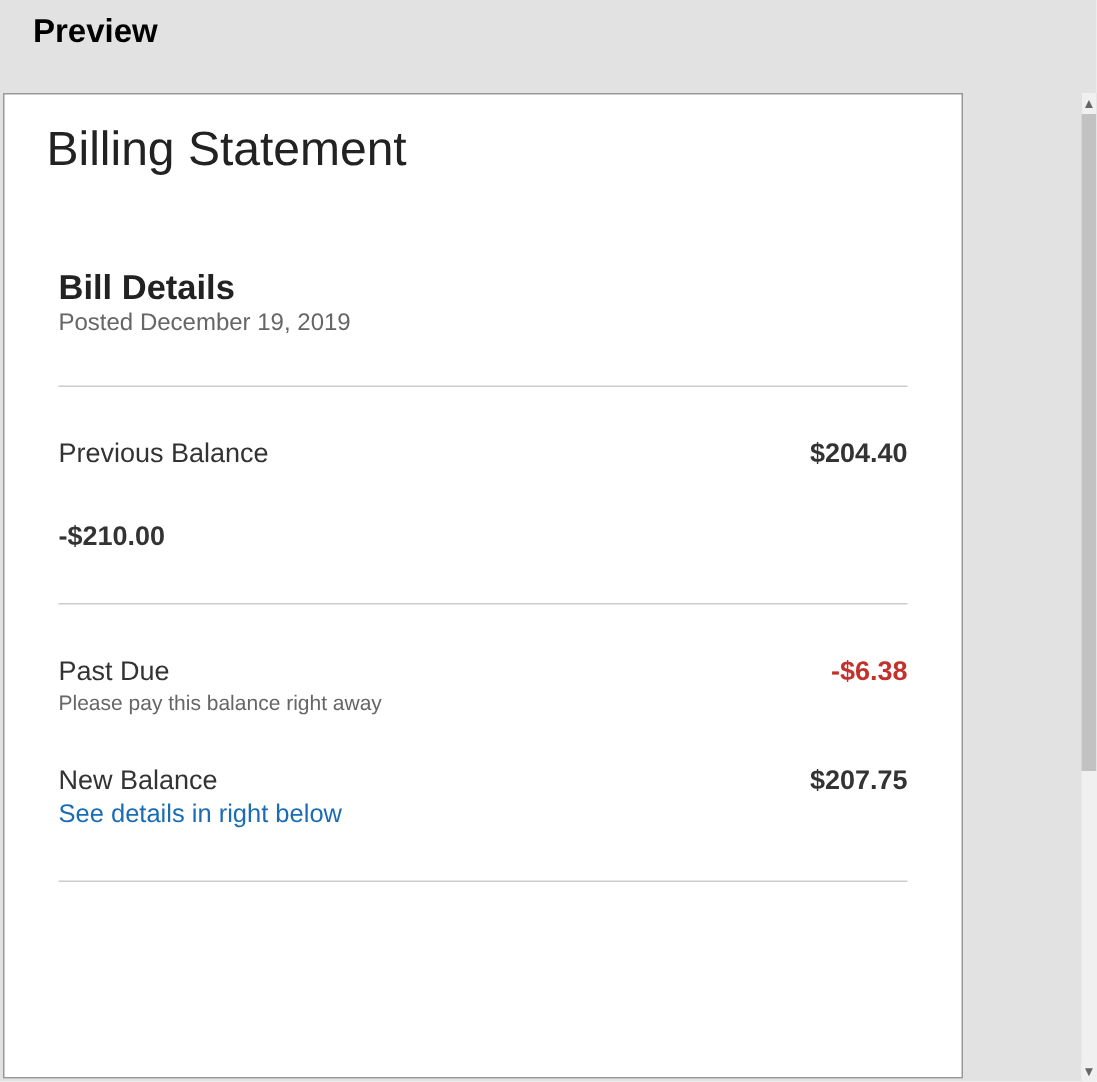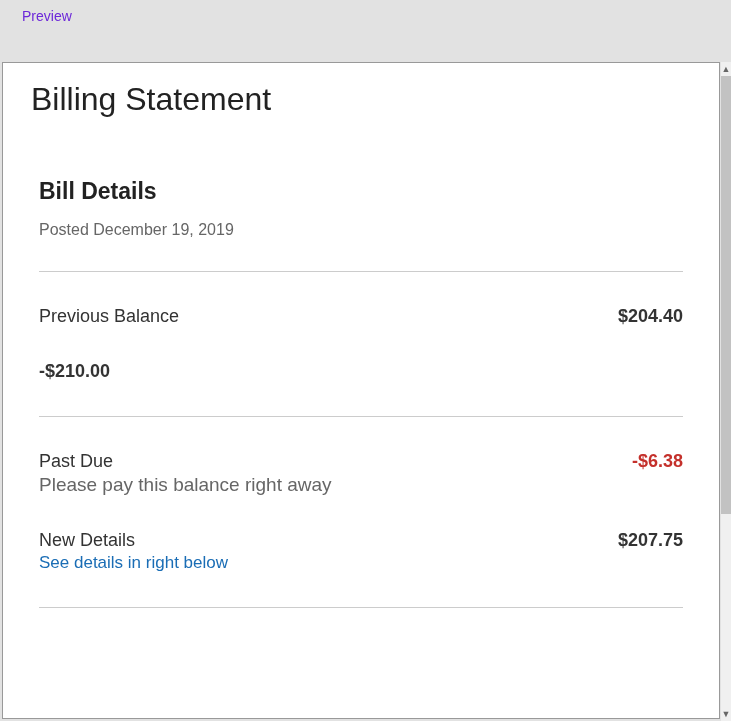--- a/index.html
+++ b/index.html
@@ -14,33 +14,33 @@
       height: 721px;
       overflow: hidden;
       position: relative;
     }
     .header-bar {
       background: #e2e2e2;
       height: 62px;
       padding: 8px 0 0 22px;
     }
     .header-title {
-      font-size: 14px;
-      color: #6d28d9;
-      font-weight: 400;
+      font-size: 22px;
+      color: #000000;
+      font-weight: 700;
     }
     .content-wrapper {
       position: relative;
       height: 659px;
       padding: 0 2px 2px 2px;
     }
     .content-frame {
       background: #ffffff;
       border: 1px solid #999;
-      width: 718px;
+      width: 640px;
       height: 657px;
       overflow-y: auto;
       padding: 18px 28px;
     }
     .scrollbar-track {
       position: absolute;
       right: 0;
       top: 0;
       width: 10px;
       height: 657px;
@@ -89,21 +89,21 @@
       color: #222;
       margin-bottom: 60px;
     }
     .section {
       padding: 0 8px;
     }
     .section-title {
       font-size: 23px;
       font-weight: 700;
       color: #222;
-      margin-bottom: 16px;
+      margin-bottom: 2px;
     }
     .posted-line {
       font-size: 16px;
       color: #666;
       margin-bottom: 32px;
     }
     .divider {
       border: none;
       border-top: 1px solid #ccc;
       margin: 0 0 34px 0;
@@ -124,21 +124,21 @@
     }
     .line-value {
       font-size: 18px;
       font-weight: 700;
       color: #333;
     }
     .line-value-negative {
       color: #c4302b;
     }
     .subtext {
-      font-size: 19px;
+      font-size: 14px;
       color: #666;
       margin-top: 0;
       margin-bottom: 34px;
     }
     .subtext-link {
       font-size: 17px;
       color: #1a6db5;
       cursor: pointer;
       margin-bottom: 34px;
     }
@@ -177,21 +177,21 @@
       <div class="group-block">
         <div class="line-item line-item-tight">
           <div class="line-label">Past Due</div>
           <div class="line-value line-value-negative">-$6.38</div>
         </div>
         <div class="subtext">Please pay this balance right away</div>
       </div>
 
       <div class="group-block">
         <div class="line-item line-item-tight">
-          <div class="line-label">New Details</div>
+          <div class="line-label">New Balance</div>
           <div class="line-value">$207.75</div>
         </div>
         <div class="subtext-link">See details in right below</div>
       </div>
 
       <hr class="divider">
     </div>
   </div>
 
   <div class="scroll-arrow-up">▲</div>

